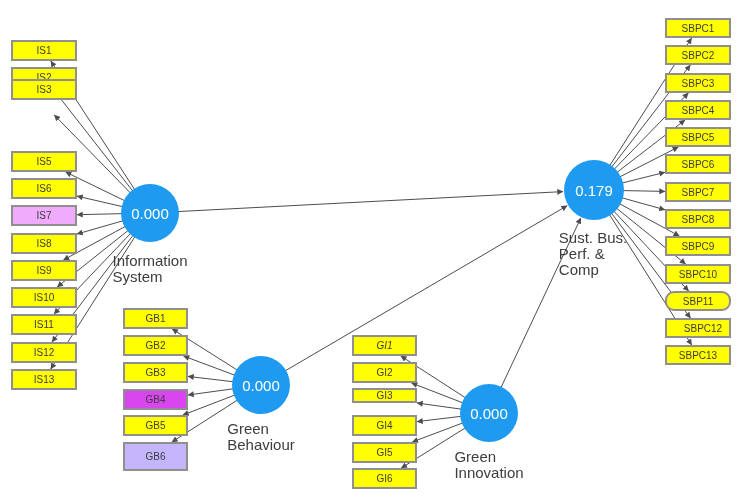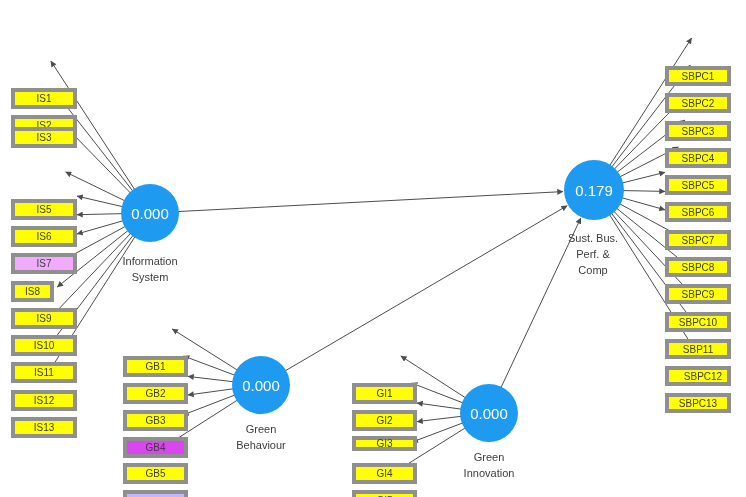--- a/index.html
+++ b/index.html
@@ -13,42 +13,40 @@
   }
   #edges-layer {
     position: absolute;
     left: 0; top: 0;
     width: 746px; height: 497px;
     z-index: 0;
   }
   .indicator {
     position: absolute;
     box-sizing: border-box;
-    border: 4px solid #3b82f6;
+    border: 2px solid #3b82f6;
     display: flex;
     align-items: center;
     justify-content: center;
     font-size: 10px;
     z-index: 3;
-    margin-top: 48px;
   }
   .latent {
     position: absolute;
     border-radius: 50%;
     display: flex;
     align-items: center;
     justify-content: center;
     font-size: 15px;
     z-index: 2;
   }
   .latent-label {
     position: absolute;
     transform: translateX(-50%);
-    text-align: center;
-    font-size: 11px;
+    font-size: 15px;
     line-height: 16px;
     white-space: nowrap;
     z-index: 1;
   }
 </style>
 </head>
 <body>
 
 <div class="canvas" style="background: rgb(255, 255, 255);">
   <svg id="edges-layer" xmlns="http://www.w3.org/2000/svg">
@@ -110,21 +108,21 @@
       </div>
       <div class="indicator" style="left: 11px; top: 151px; width: 66px; height: 21px; background: rgb(255, 255, 0); border-color: rgb(143, 143, 143); color: rgb(61, 61, 61);">
         <span>IS5</span>
       </div>
       <div class="indicator" style="left: 11px; top: 178px; width: 66px; height: 21px; background: rgb(255, 255, 0); border-color: rgb(143, 143, 143); color: rgb(61, 61, 61);">
         <span>IS6</span>
       </div>
       <div class="indicator" style="left: 11px; top: 205px; width: 66px; height: 21px; background: #f0abfc; border-color: rgb(143, 143, 143); color: rgb(61, 61, 61);">
         <span>IS7</span>
       </div>
-      <div class="indicator" style="left: 11px; top: 233px; width: 43px; height: 21px; background: rgb(255, 255, 0); border-color: rgb(143, 143, 143); color: rgb(61, 61, 61);">
+      <div class="indicator" style="left: 11px; top: 233px; width: 66px; height: 21px; background: rgb(255, 255, 0); border-color: rgb(143, 143, 143); color: rgb(61, 61, 61);">
         <span>IS8</span>
       </div>
       <div class="indicator" style="left: 11px; top: 260px; width: 66px; height: 21px; background: rgb(255, 255, 0); border-color: rgb(143, 143, 143); color: rgb(61, 61, 61);">
         <span>IS9</span>
       </div>
       <div class="indicator" style="left: 11px; top: 287px; width: 66px; height: 21px; background: rgb(255, 255, 0); border-color: rgb(143, 143, 143); color: rgb(61, 61, 61);">
         <span>IS10</span>
       </div>
       <div class="indicator" style="left: 11px; top: 314px; width: 66px; height: 21px; background: rgb(255, 255, 0); border-color: rgb(143, 143, 143); color: rgb(61, 61, 61);">
         <span>IS11</span>
@@ -146,21 +144,21 @@
       </div>
       <div class="indicator" style="left: 123px; top: 389px; width: 65px; height: 21px; background: #d946ef; border-color: rgb(143, 143, 143); color: rgb(61, 61, 61);">
         <span>GB4</span>
       </div>
       <div class="indicator" style="left: 123px; top: 415px; width: 65px; height: 21px; background: rgb(255, 255, 0); border-color: rgb(143, 143, 143); color: rgb(61, 61, 61);">
         <span>GB5</span>
       </div>
       <div class="indicator" style="left: 123px; top: 442px; width: 65px; height: 29px; background: #c4b5fd; border-color: rgb(143, 143, 143); color: rgb(61, 61, 61);">
         <span>GB6</span>
       </div>
-      <div class="indicator" style="left: 352px; top: 335px; width: 65px; height: 21px; background: rgb(255, 255, 0); border-color: rgb(143, 143, 143); color: rgb(61, 61, 61);">
+      <div class="indicator" style="left: 352px; top: 335px; width: 65px; height: 21px; background: rgb(255, 255, 0); border-color: rgb(143, 143, 143); color: rgb(61, 61, 61); font-style: italic;">
         <span>GI1</span>
       </div>
       <div class="indicator" style="left: 352px; top: 362px; width: 65px; height: 21px; background: rgb(255, 255, 0); border-color: rgb(143, 143, 143); color: rgb(61, 61, 61);">
         <span>GI2</span>
       </div>
       <div class="indicator" style="left: 352px; top: 388px; width: 65px; height: 15px; background: rgb(255, 255, 0); border-color: rgb(143, 143, 143); color: rgb(61, 61, 61);">
         <span>GI3</span>
       </div>
       <div class="indicator" style="left: 352px; top: 415px; width: 65px; height: 21px; background: rgb(255, 255, 0); border-color: rgb(143, 143, 143); color: rgb(61, 61, 61);">
         <span>GI4</span>
@@ -194,21 +192,21 @@
       </div>
       <div class="indicator" style="left: 665px; top: 209px; width: 66px; height: 20px; background: rgb(255, 255, 0); border-color: rgb(143, 143, 143); color: rgb(61, 61, 61);">
         <span>SBPC8</span>
       </div>
       <div class="indicator" style="left: 665px; top: 236px; width: 66px; height: 20px; background: rgb(255, 255, 0); border-color: rgb(143, 143, 143); color: rgb(61, 61, 61);">
         <span>SBPC9</span>
       </div>
       <div class="indicator" style="left: 665px; top: 264px; width: 66px; height: 20px; background: rgb(255, 255, 0); border-color: rgb(143, 143, 143); color: rgb(61, 61, 61);">
         <span>SBPC10</span>
       </div>
-      <div class="indicator" style="left: 665px; top: 291px; width: 66px; height: 20px; background: rgb(255, 255, 0); border-color: rgb(143, 143, 143); color: rgb(61, 61, 61);">
+      <div class="indicator" style="left: 665px; top: 291px; width: 66px; height: 20px; background: rgb(255, 255, 0); border-color: rgb(143, 143, 143); color: rgb(61, 61, 61); border-radius: 9px;">
         <span>SBP11</span>
       </div>
       <div class="indicator" style="left: 665px; top: 318px; width: 66px; height: 20px; background: rgb(255, 255, 0); border-color: rgb(143, 143, 143); color: rgb(61, 61, 61); padding-left: 10px;">
         <span>SBPC12</span>
       </div>
       <div class="indicator" style="left: 665px; top: 345px; width: 66px; height: 20px; background: rgb(255, 255, 0); border-color: rgb(143, 143, 143); color: rgb(61, 61, 61);">
         <span>SBPC13</span>
       </div>
       <div class="latent" style="left: 121px; top: 184px; width: 58px; height: 58px; background: rgb(30, 155, 240); color: rgb(255, 255, 255);">
         <span>0.000</span>

